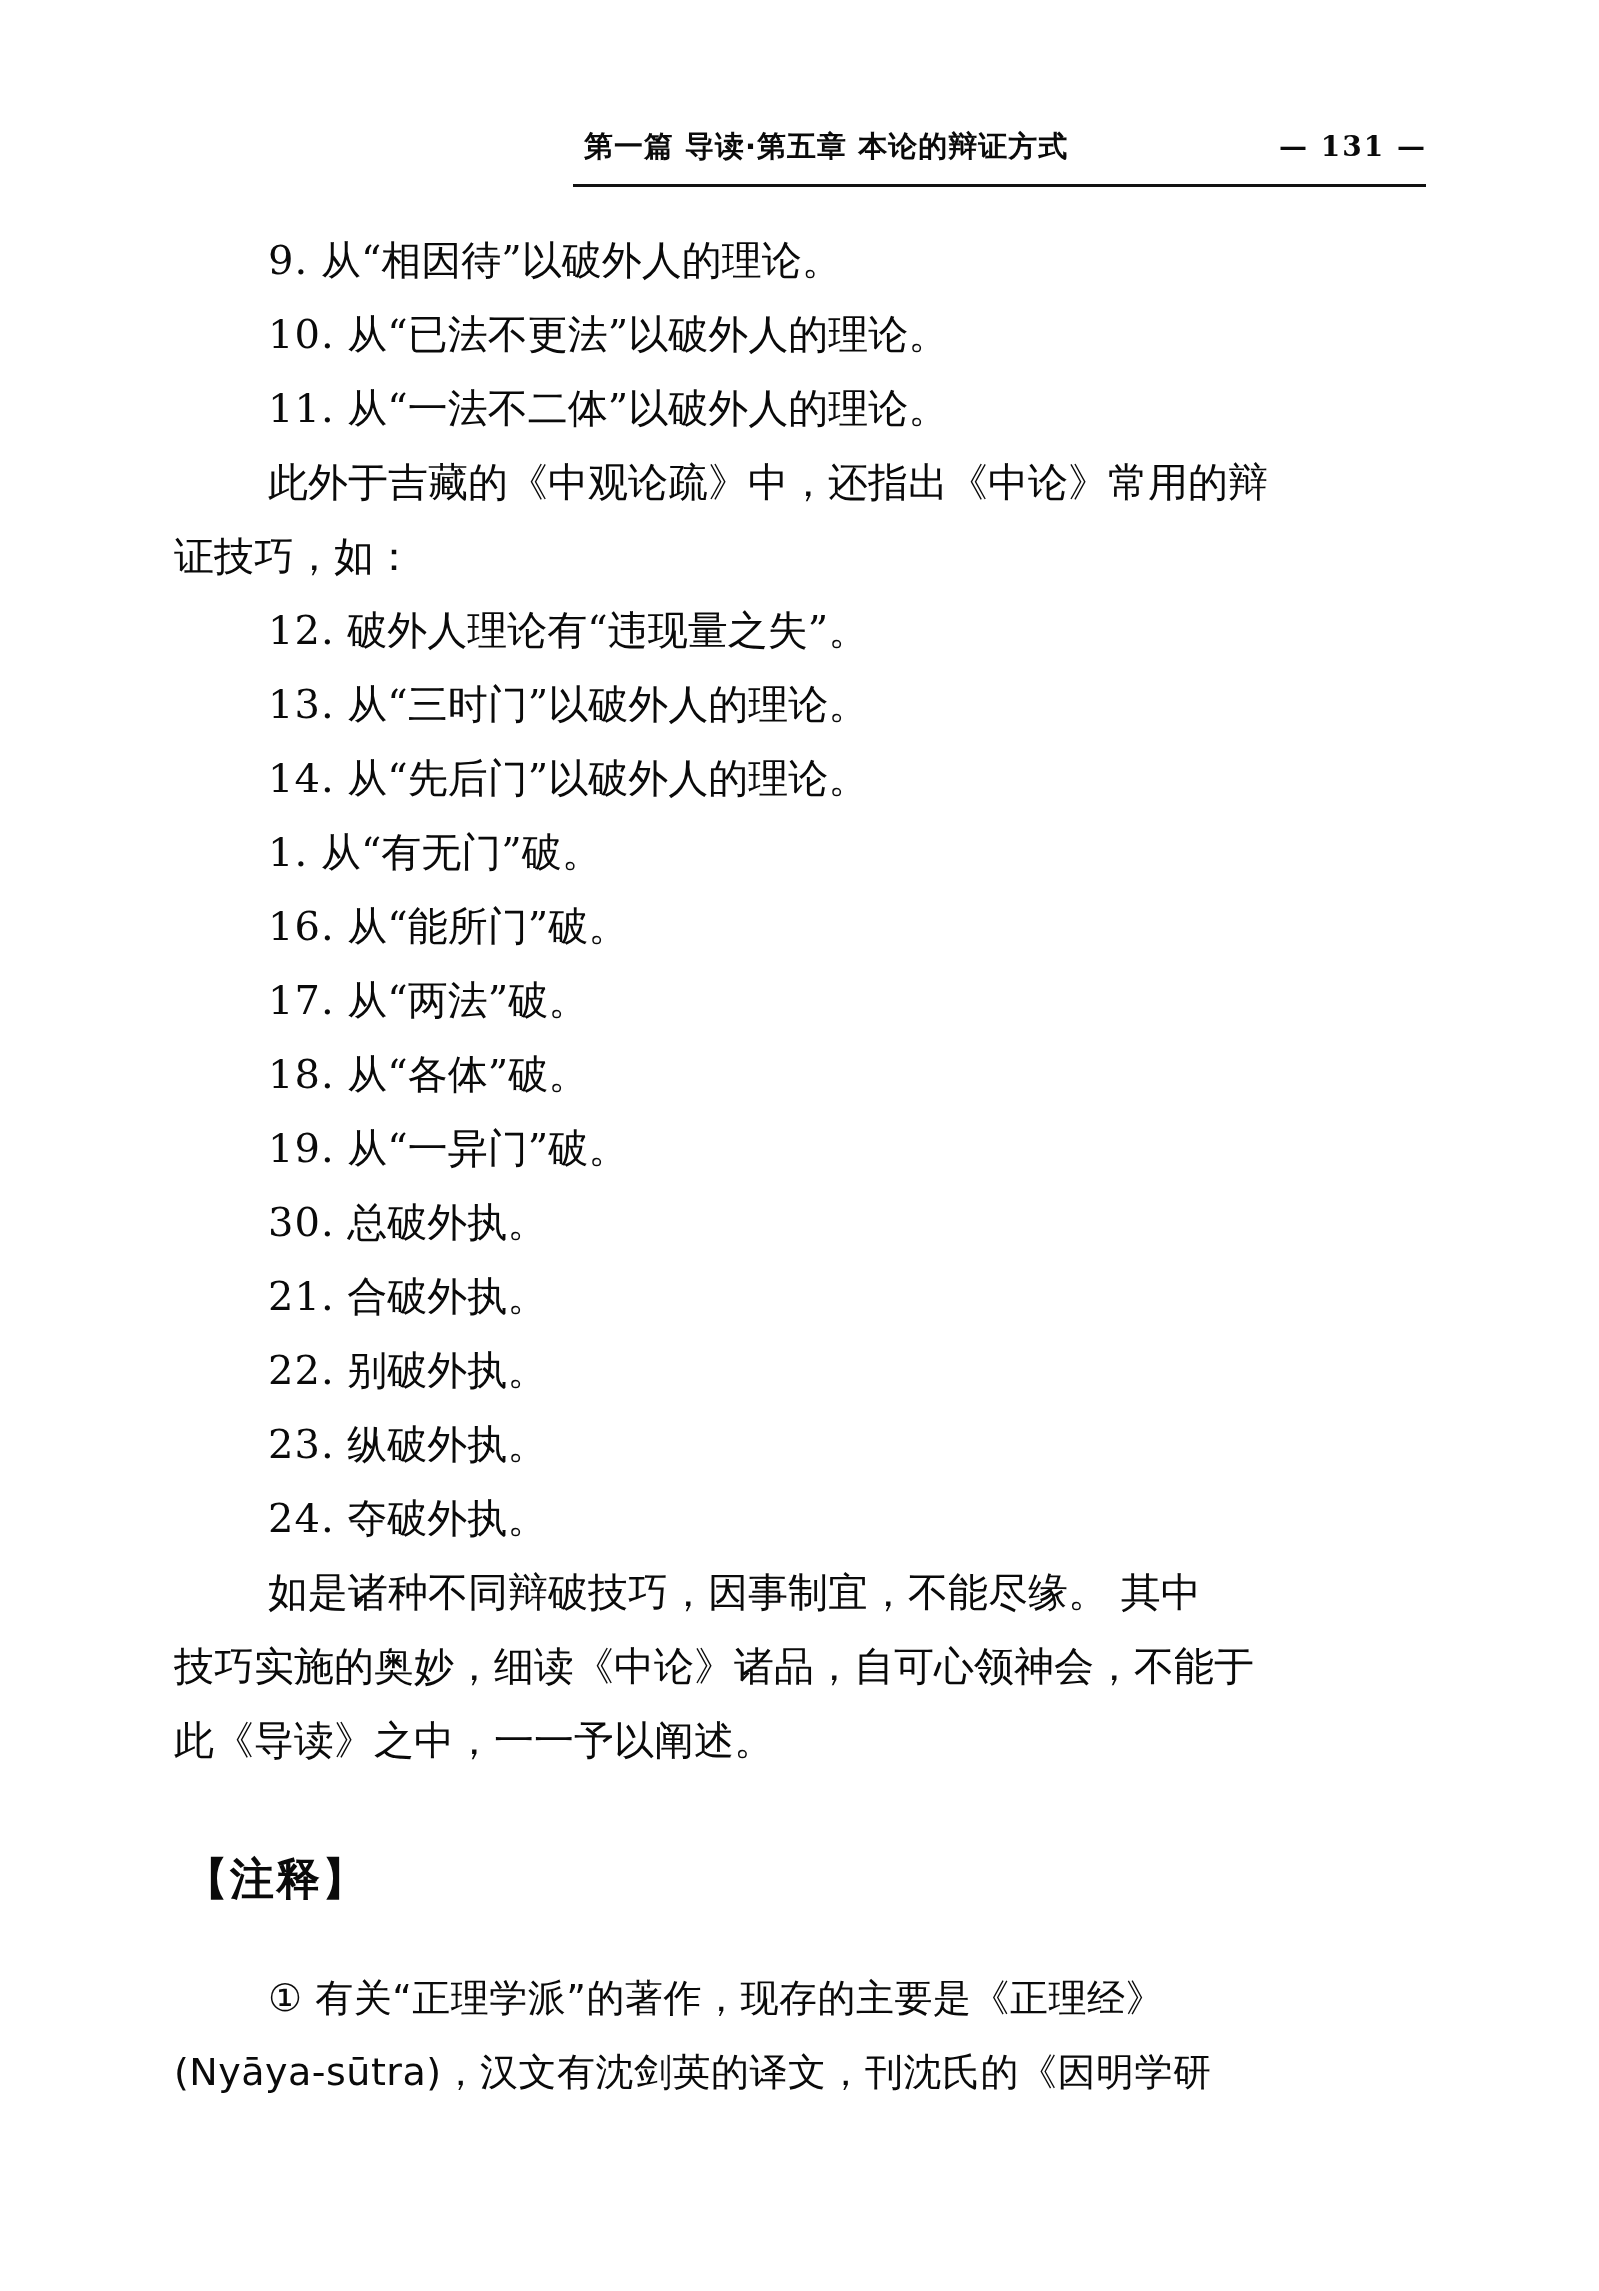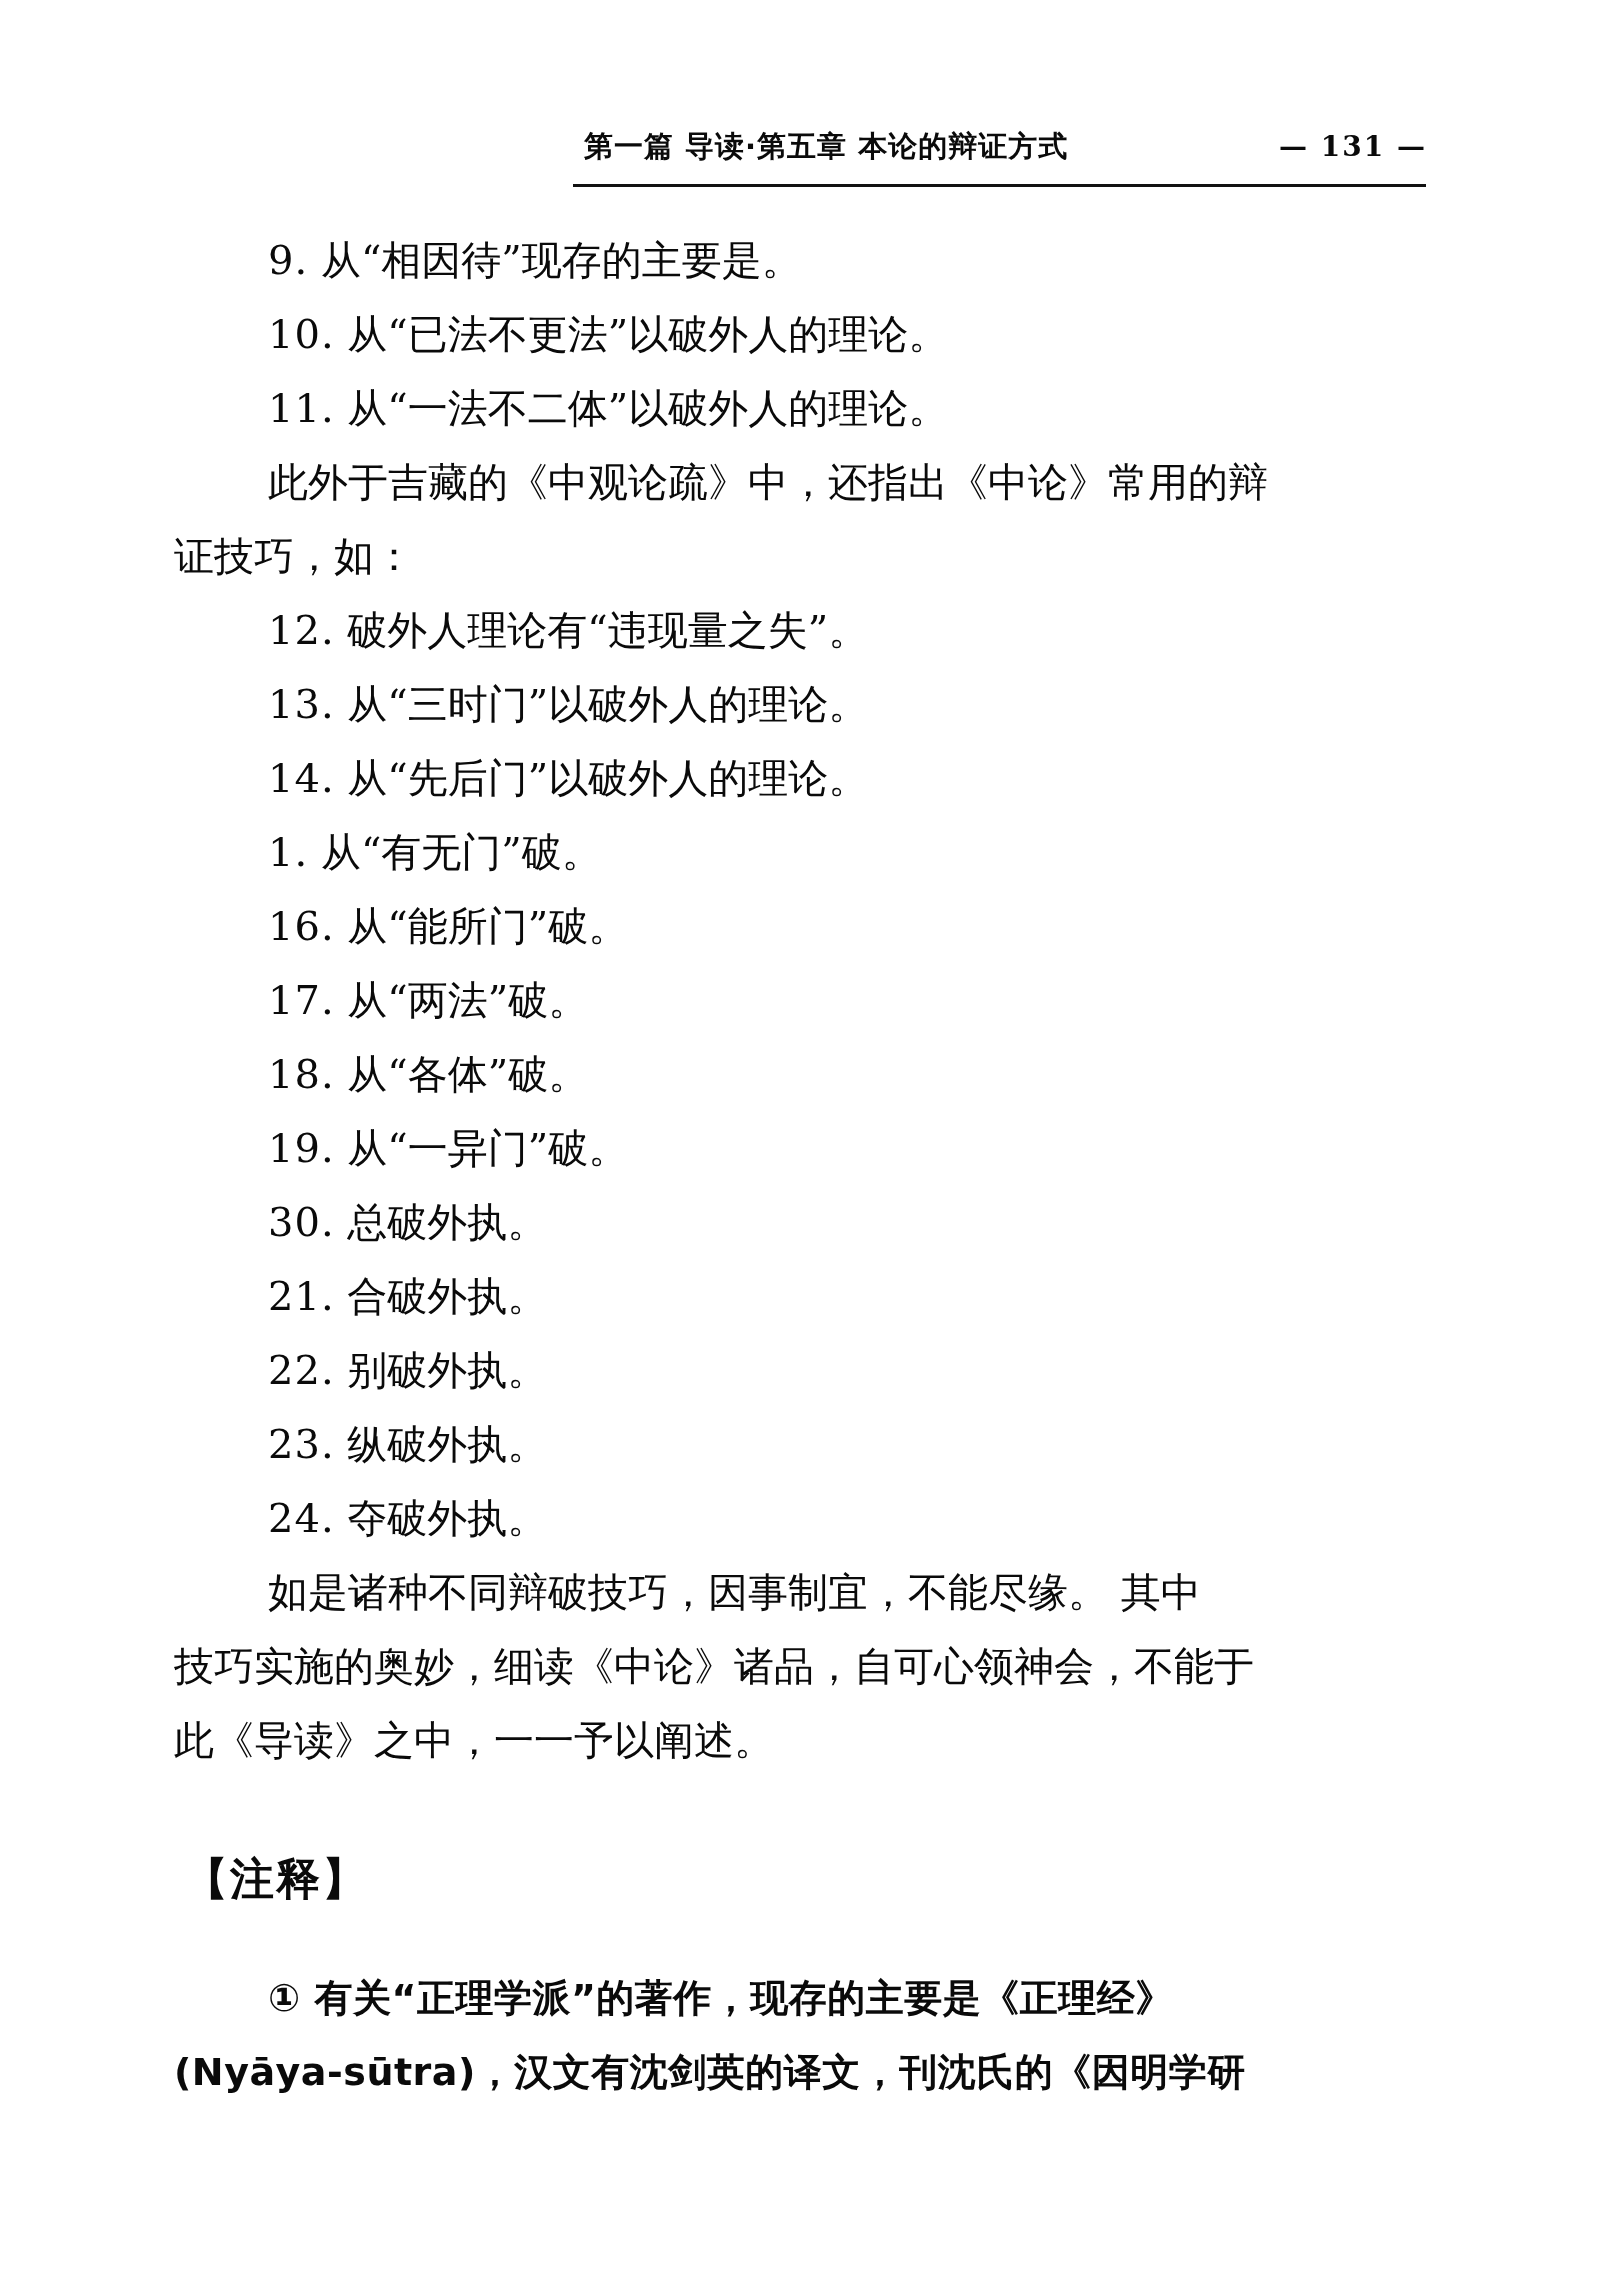--- a/index.html
+++ b/index.html
@@ -99,40 +99,39 @@
   }
   .notes-body {
     margin-top: 43px;
   }
   .notes-line {
     font-size: 38px;
     line-height: 74px;
     white-space: nowrap;
     font-family: "DejaVu Sans", sans-serif;
     letter-spacing: 0.5px;
-    font-weight: bold;
   }
   .notes-indent { padding-left: 94px; }
 </style>
 </head>
 <body>
 
 <div class="page">
 
   <div class="header">
     <span class="header-title">第一篇  导读·第五章  本论的辩证方式</span>
     <span class="header-pageno">— 131 —</span>
   </div>
   <div class="header-rule"></div>
 
   <div class="content">
 
     <div class="line list-line">
       <span class="num">9.</span>
-      <span>从“相因待”现存的主要是。</span>
+      <span>从“相因待”以破外人的理论。</span>
     </div>
     <div class="line list-line">
       <span class="num">10.</span>
       <span>从“已法不更法”以破外人的理论。</span>
     </div>
     <div class="line list-line">
       <span class="num">11.</span>
       <span>从“一法不二体”以破外人的理论。</span>
     </div>
 

